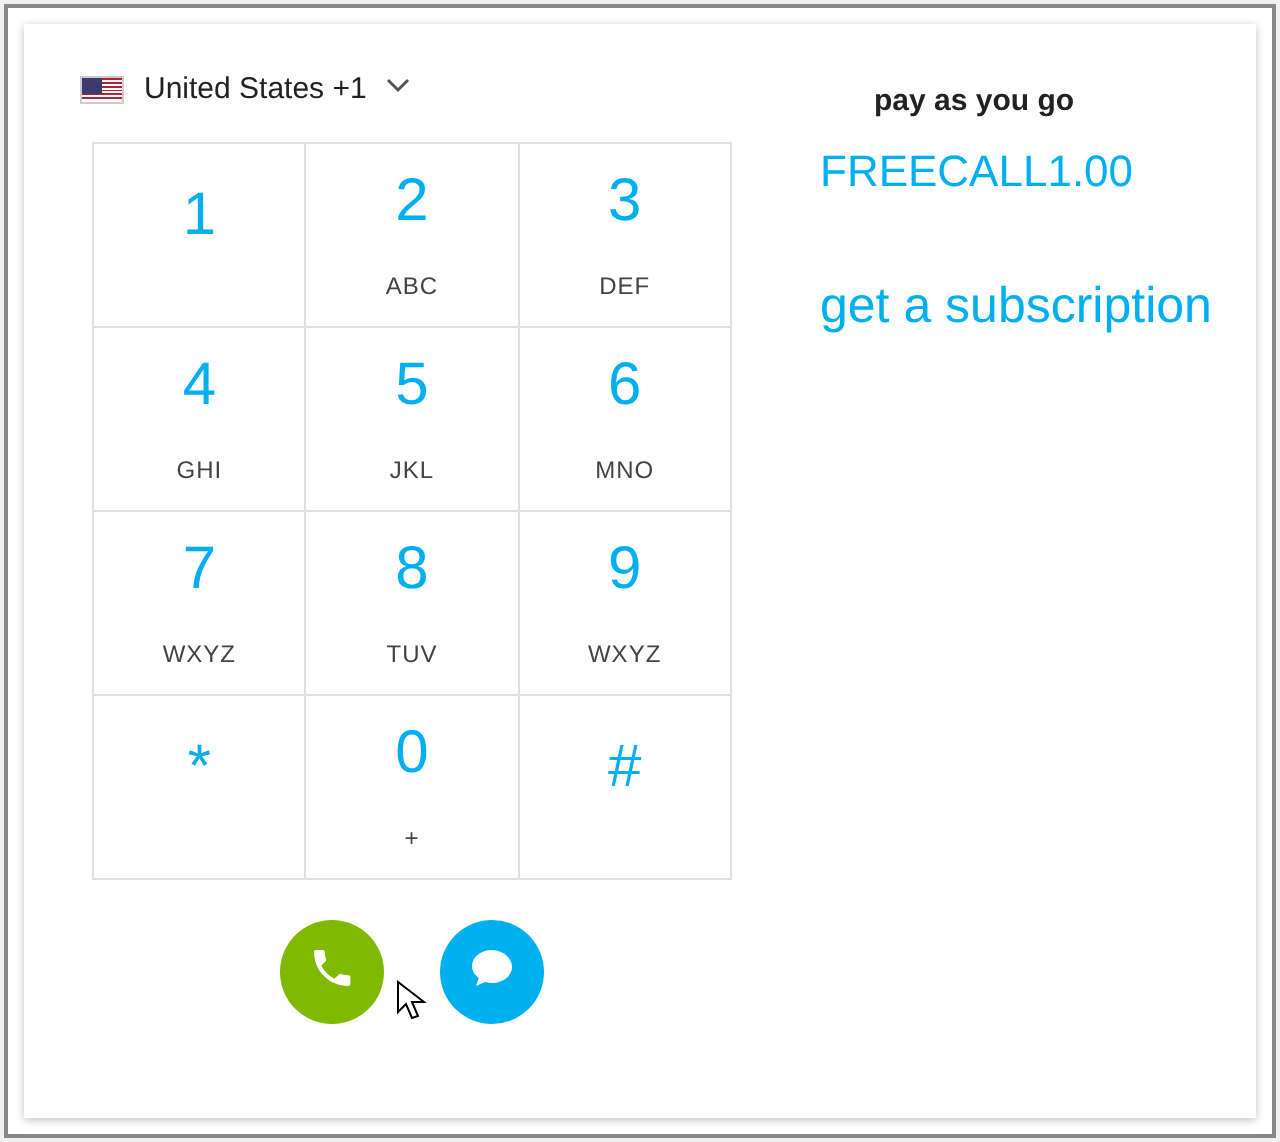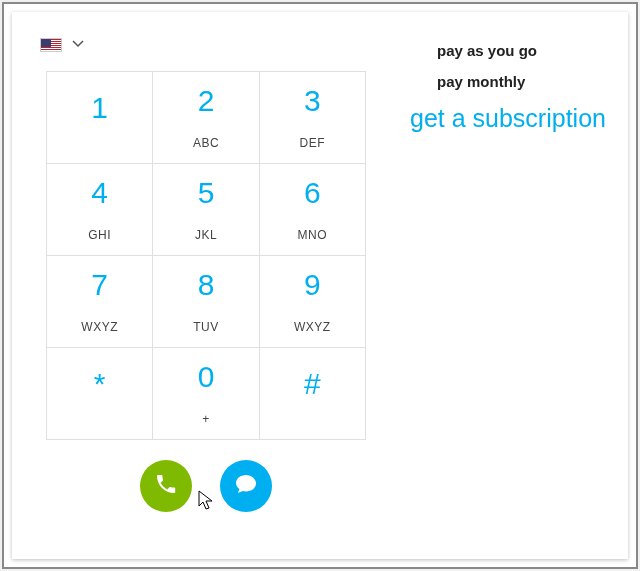--- a/index.html
+++ b/index.html
@@ -149,20 +149,21 @@
 </head>
 <body>
 
 <div class="outer">
   <div class="panel">
     <div class="content">
       <div class="left">
 
         <div class="country">
           <span class="flag"></span>
+          <span>United States +1</span>
           <span class="chevron">
             <svg viewBox="0 0 12 12">
                 <path d="M1 3 L6 8 L11 3" stroke="#555" stroke-width="1.5" fill="none"></path>
               </svg>
           </span>
         </div>
 
         <table class="dialpad">
           <tbody>
               <tr>
@@ -243,20 +244,20 @@
             <svg viewBox="0 0 18 22">
                 <path d="M1 1 L1 16 L5 12 L8 19 L11 18 L8 11 L14 11 Z" fill="#fff" stroke="#000" stroke-width="1"></path>
               </svg>
           </div>
         </div>
 
       </div>
 
       <div class="right">
         <div class="sec-label">pay as you go</div>
-
-        <div class="sec-label">pay monthly</div>
+        <div class="link">FREECALL1.00</div>
+
         <div class="link2">get a subscription</div>
       </div>
     </div>
 
   </div>
 </div>
 
 </body></html>

